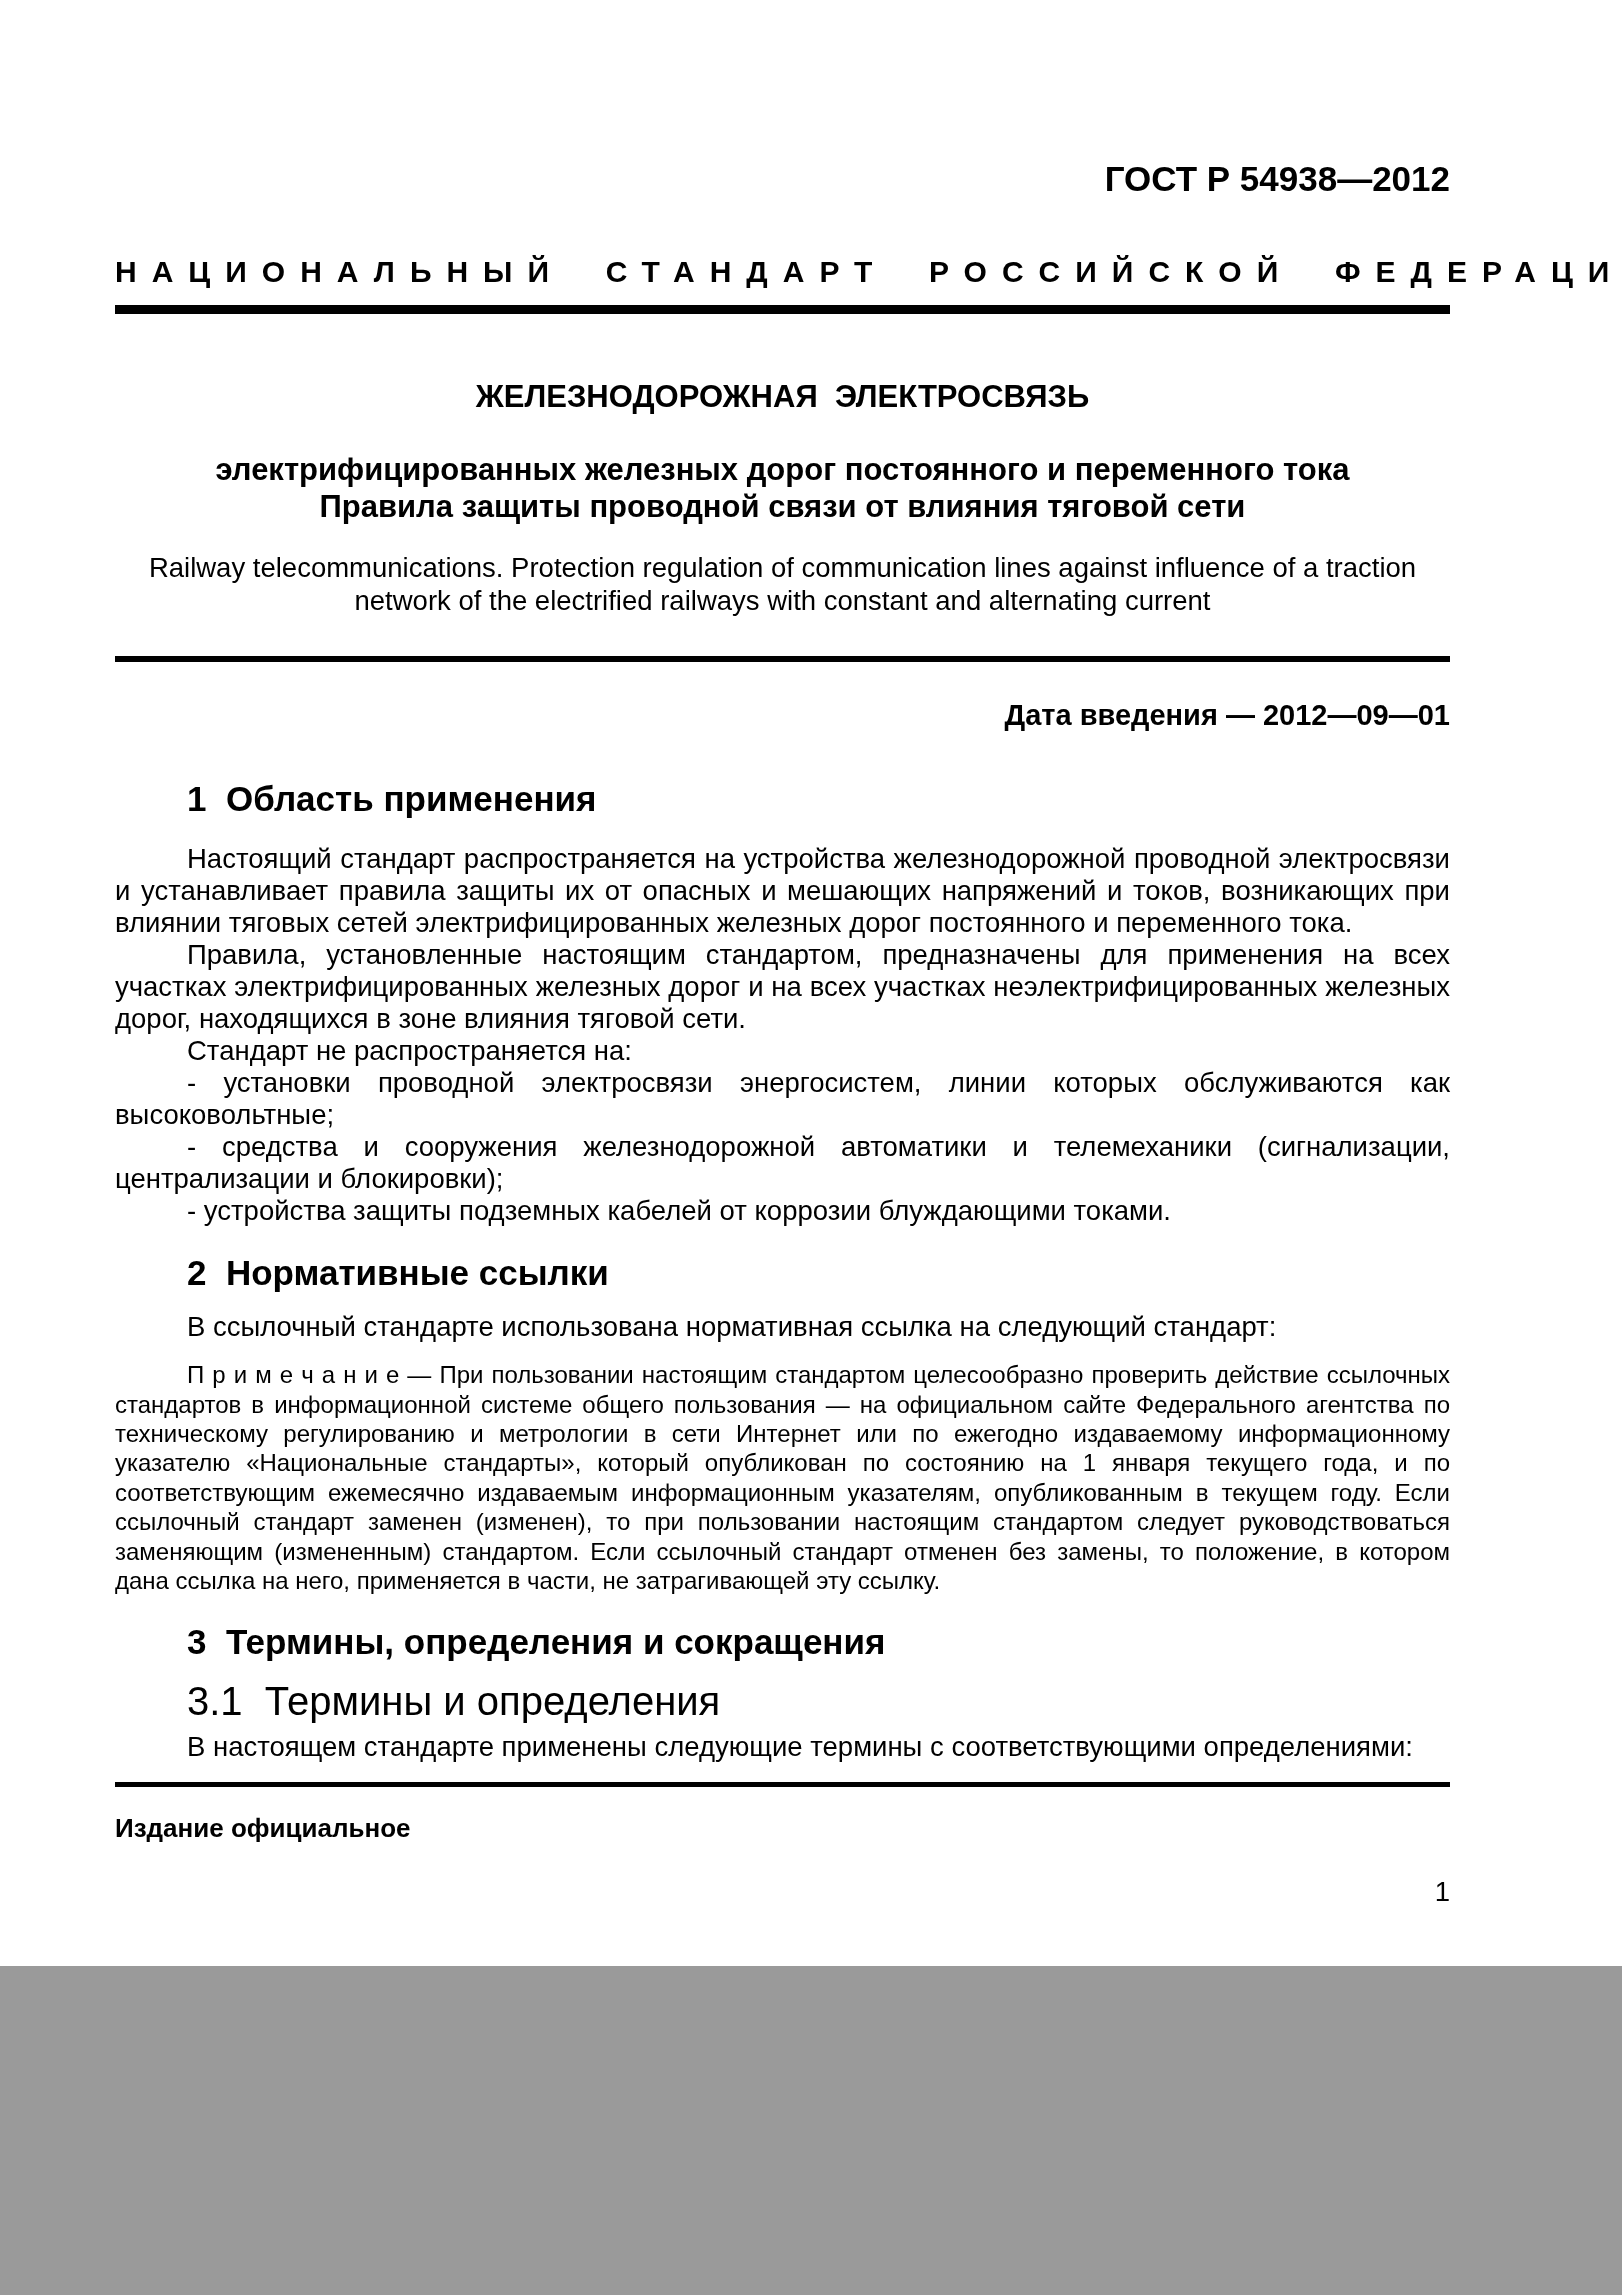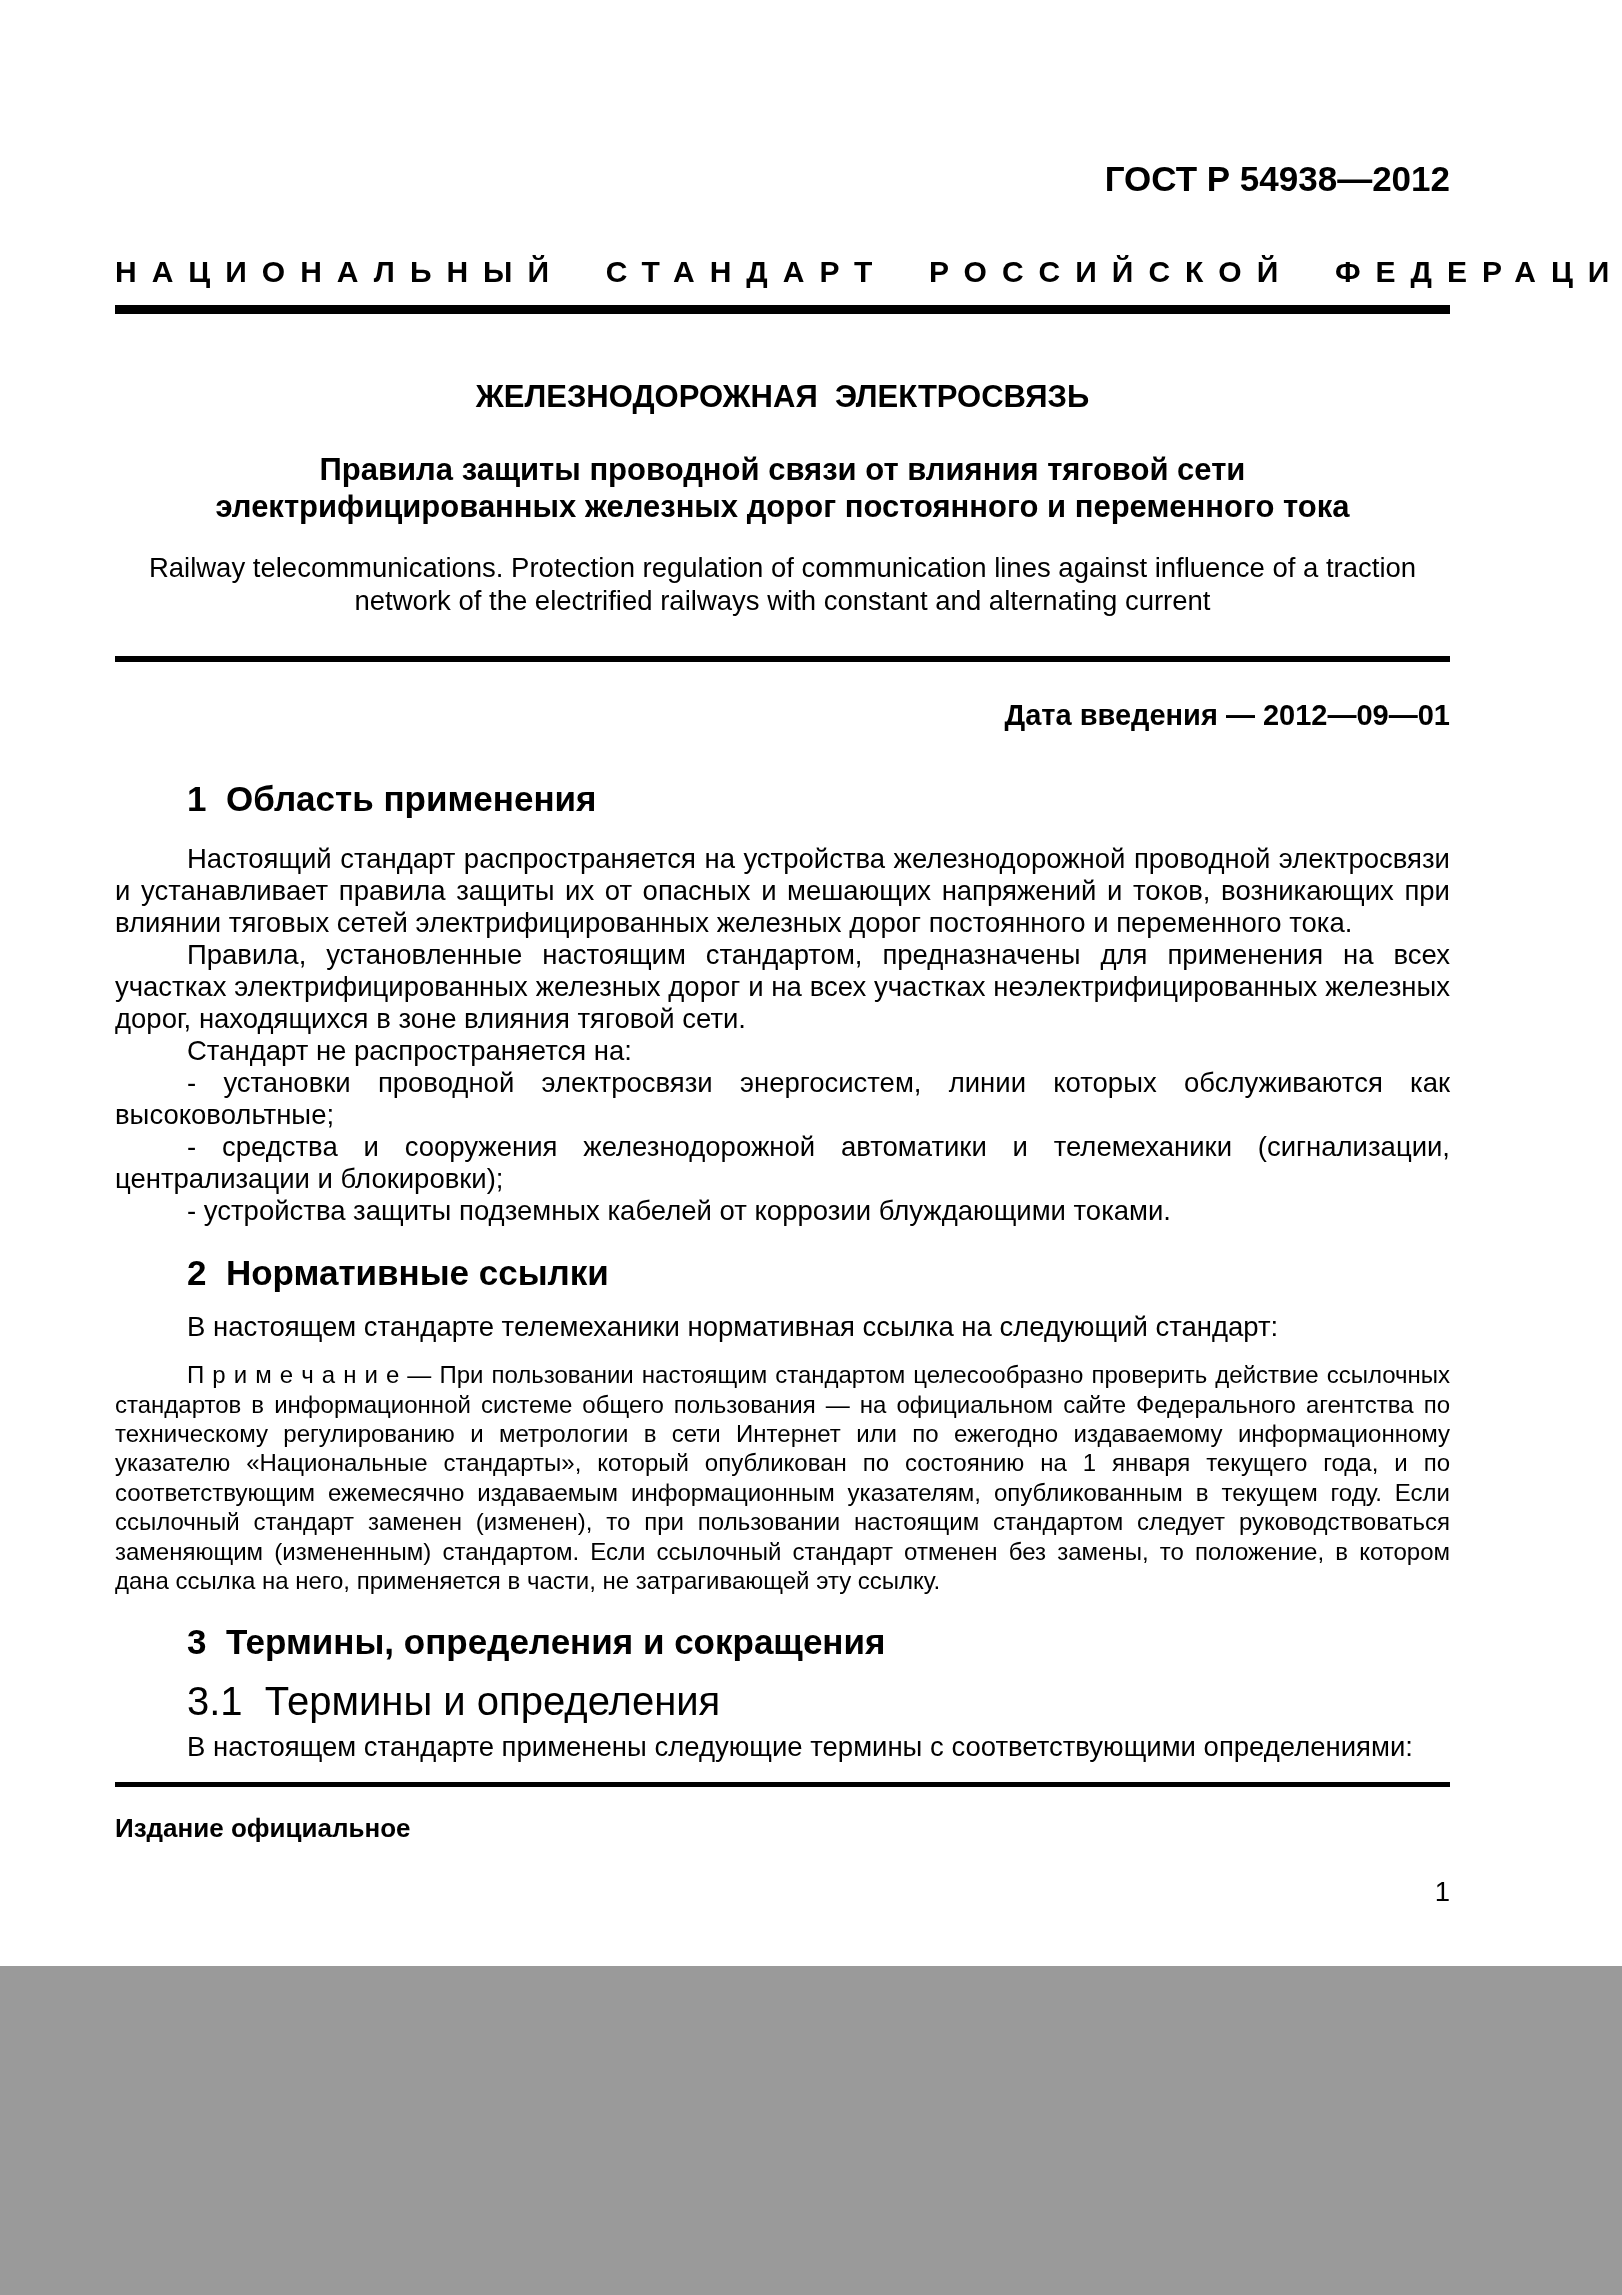--- a/index.html
+++ b/index.html
@@ -147,22 +147,22 @@
 
   <div class="doc-number">ГОСТ Р 54938—2012</div>
 
   <div class="banner">НАЦИОНАЛЬНЫЙ СТАНДАРТ РОССИЙСКОЙ ФЕДЕРАЦИИ</div>
 
   <div class="rule-thick"></div>
 
   <div class="main-title">ЖЕЛЕЗНОДОРОЖНАЯ  ЭЛЕКТРОСВЯЗЬ</div>
 
   <div class="subtitle">
+    <div>электрифицированных железных дорог постоянного и переменного тока</div>
     <div>Правила защиты проводной связи от влияния тяговой сети</div>
-    <div>электрифицированных железных дорог постоянного и переменного тока</div>
   </div>
 
   <div class="english">
     <div>Railway telecommunications. Protection regulation of communication lines against influence of a traction</div>
     <div>network of the electrified railways with constant and alternating current</div>
   </div>
 
   <div class="rule-medium"></div>
 
   <div class="date-line">Дата введения — 2012—09—01</div>
@@ -171,21 +171,21 @@
 
   <p class="body">Настоящий стандарт распространяется на устройства железнодорожной проводной электросвязи и устанавливает правила защиты их от опасных и мешающих напряжений и токов, возникающих при влиянии тяговых сетей электрифицированных железных дорог постоянного и переменного тока.</p>
   <p class="body">Правила, установленные настоящим стандартом, предназначены для применения на всех участках электрифицированных железных дорог и на всех участках неэлектрифицированных железных дорог, находящихся в зоне влияния тяговой сети.</p>
   <p class="body">Стандарт не распространяется на:</p>
   <p class="body">- установки проводной электросвязи энергосистем, линии которых обслуживаются как высоковольтные;</p>
   <p class="body">- средства и сооружения железнодорожной автоматики и телемеханики (сигнализации, централизации и блокировки);</p>
   <p class="body">- устройства защиты подземных кабелей от коррозии блуждающими токами.</p>
 
   <h2 class="gost-h1 tight-top">2  Нормативные ссылки</h2>
 
-  <p class="body">В настоящем стандарте телемеханики нормативная ссылка на следующий стандарт:</p>
+  <p class="body">В ссылочный стандарте использована нормативная ссылка на следующий стандарт:</p>
 
   <p class="note">
     <span>П р и м е ч а н и е —</span>
     <span>При пользовании настоящим стандартом целесообразно проверить действие ссылочных стандартов в информационной системе общего пользования — на официальном сайте Федерального агентства по техническому регулированию и метрологии в сети Интернет или по ежегодно издаваемому информационному указателю «Национальные стандарты», который опубликован по состоянию на 1 января текущего года, и по соответствующим ежемесячно издаваемым информационным указателям, опубликованным в текущем году. Если ссылочный стандарт заменен (изменен), то при пользовании настоящим стандартом следует руководствоваться заменяющим (измененным) стандартом. Если ссылочный стандарт отменен без замены, то положение, в котором дана ссылка на него, применяется в части, не затрагивающей эту ссылку.</span>
   </p>
 
   <h2 class="gost-h1 sec3">3  Термины, определения и сокращения</h2>
 
   <h3 class="gost-h2">3.1  Термины и определения</h3>
 

